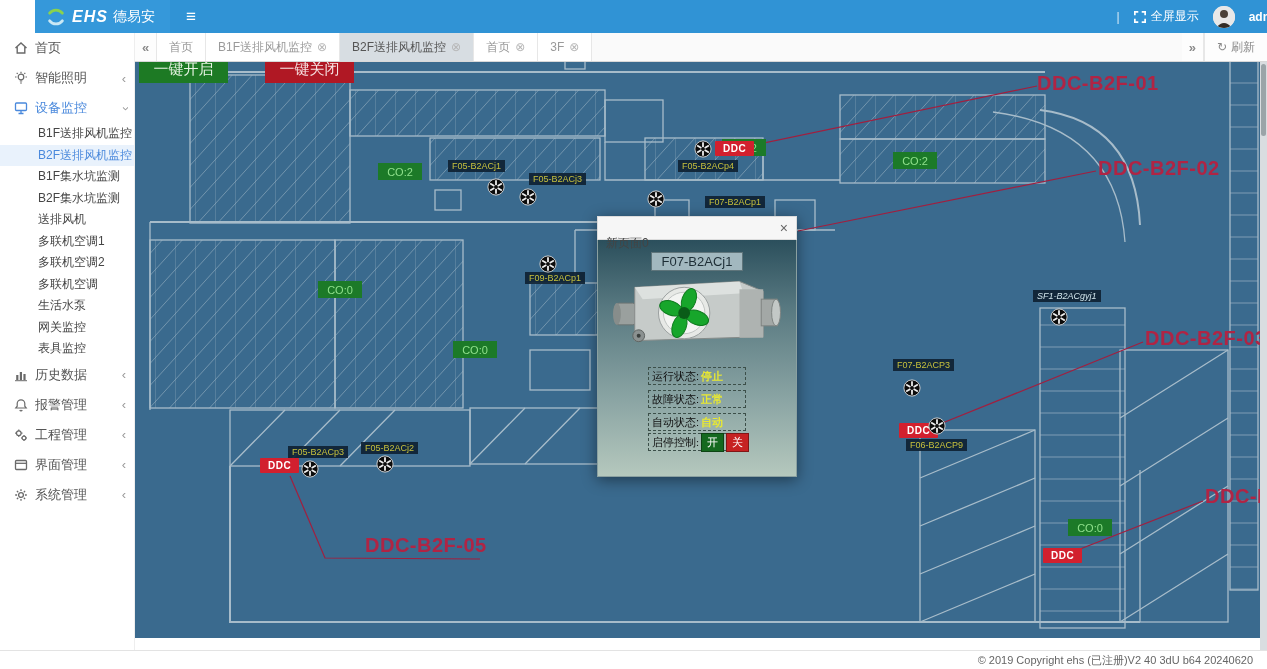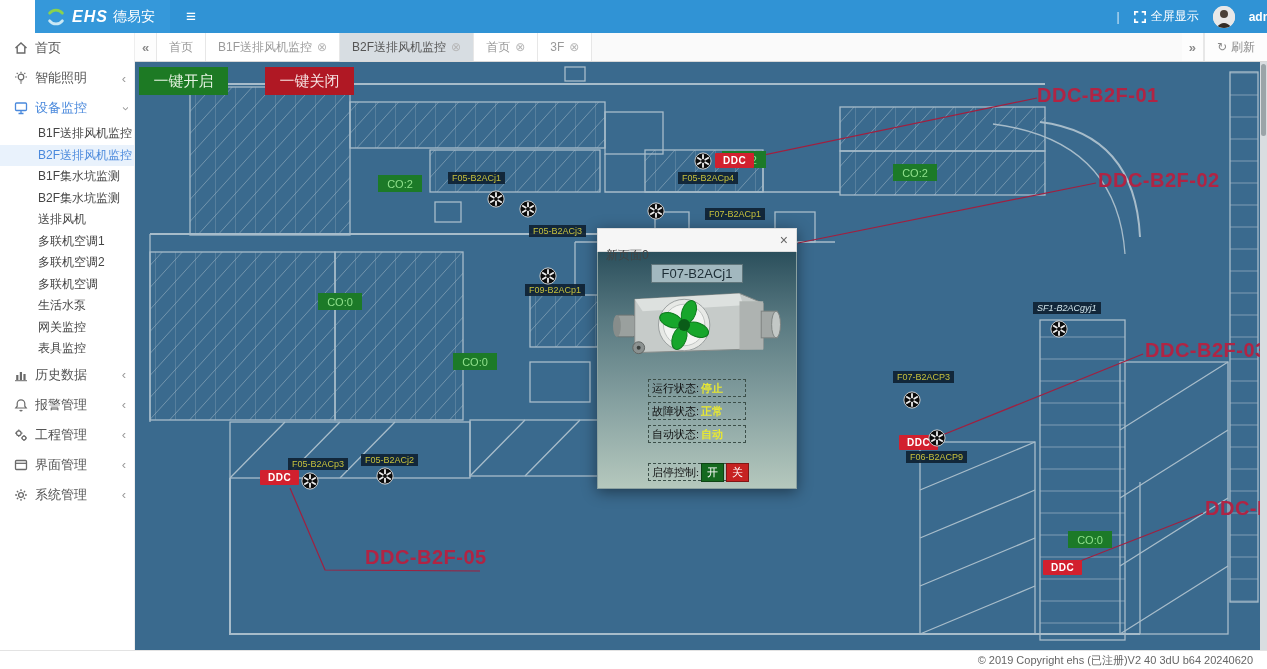--- a/index.html
+++ b/index.html
@@ -34,21 +34,21 @@
   .tabbar { position:absolute; left:135px; top:33px; width:1132px; height:29px; background:#fafafa; border-bottom:1px solid #d8d8d8; display:flex; align-items:stretch; z-index:25; }
   .tab-scroll { width:22px; display:flex; align-items:center; justify-content:center; color:#8a8a8a; font-size:13px; font-weight:bold; border-right:1px solid #e7e7e7; cursor:pointer; background:#fdfdfd; }
   .tabs { display:flex; }
   .tab { display:flex; align-items:center; gap:5px; padding:0 12px; font-size:12px; color:#9a9a9a; background:#fff; border-right:1px solid #e7e7e7; cursor:pointer; white-space:nowrap; }
   .tab.active { background:#d7dde2; color:#555; }
   .tab .tab-close { color:#b5b5b5; font-size:12px; }
   .tabbar-right { margin-left:auto; display:flex; }
   .refresh-btn { display:flex; align-items:center; gap:4px; padding:0 12px; font-size:12px; color:#8a8a8a; border-left:1px solid #e7e7e7; cursor:pointer; background:#fdfdfd; }
 
   
-  .canvas { position:absolute; left:135px; top:62px; width:1125px; height:588px; background:#3a6a8e; overflow:hidden; z-index:10; }
+  .canvas { position:absolute; left:135px; top:50px; width:1125px; height:588px; background:#3a6a8e; overflow:hidden; z-index:10; }
   .plan { position:absolute; left:0; top:0; }
   .leader-layer { position:absolute; left:0; top:0; pointer-events:none; }
 
   .bulk-btn { position:absolute; height:28px; width:89px; border:none; color:#e6f3e2; font-size:15px; cursor:pointer; font-family:inherit; z-index:5; }
   .bulk-open { left:4px; top:5px; background:#1d7a24; }
   .bulk-close { left:130px; top:5px; background:#b01824; color:#f6e2e2; }
 
   .co-badge { position:absolute; min-width:44px; height:17px; background:#1c7a28; color:#90e18c; font-size:11px; display:flex; align-items:center; justify-content:center; padding:0 6px; z-index:4;margin-top:32px; }
   .ddc-badge { position:absolute; background:#d2202e; color:#fff; font-size:10px; font-weight:bold; padding:2px 8px; border-radius:1px; z-index:4; letter-spacing:.5px; }
   .chip { position:absolute; background:rgba(15,34,51,.92); color:#c6c03d; font-size:9px; padding:1px 4px; white-space:nowrap; z-index:4; }
@@ -337,41 +337,41 @@
           </div>
           <div class="status-row">
             <span>故障状态:</span>
             <span class="status-value">正常</span>
           </div>
           <div class="status-row">
             <span>自动状态:</span>
             <span class="status-value">自动</span>
           </div>
         </div>
-      <div class="dialog-rows" style="margin-top:20px;font-family:Liberation Serif, serif;">
+      <div class="dialog-rows" style="margin-top:2px;font-family:Liberation Serif, serif;">
         <div class="status-row">
           <span>启停控制:</span>
           <span class="ctl-btn ctl-on">开</span>
           <span class="ctl-btn ctl-off">关</span>
         </div>
       </div>
     </div>
   </div>
 <div class="co-badge" style="left: 243px; top: 81px;">CO:2</div>
     <div class="co-badge" style="left: 587px; top: 57px;">CO:2</div>
     <div class="co-badge" style="left: 758px; top: 70px;">CO:2</div>
     <div class="co-badge" style="left: 183px; top: 199px;">CO:0</div>
     <div class="co-badge" style="left: 318px; top: 259px;">CO:0</div>
     <div class="co-badge" style="left: 933px; top: 437px;">CO:0</div>
     <div class="ddc-badge" style="left: 580px; top: 91px;">DDC</div>
     <div class="ddc-badge" style="left: 764px; top: 373px;">DDC</div>
     <div class="ddc-badge" style="left: 125px; top: 408px;">DDC</div>
     <div class="ddc-badge" style="left: 908px; top: 498px;">DDC</div>
     <div class="chip" style="left: 313px; top: 110px;">F05-B2ACj1</div>
-    <div class="chip" style="left: 394px; top: 123px; margin-top: 40px;">F05-B2ACj3</div>
+    <div class="chip" style="left: 394px; top: 123px;">F05-B2ACj3</div>
     <div class="chip" style="left: 543px; top: 110px;">F05-B2ACp4</div>
     <div class="chip" style="left: 570px; top: 146px;">F07-B2ACp1</div>
     <div class="chip" style="left: 390px; top: 222px;">F09-B2ACp1</div>
     <div class="chip light" style="left: 898px; top: 240px; font-style: italic;">SF1-B2ACgyj1</div>
     <div class="chip" style="left: 758px; top: 309px;">F07-B2ACP3</div>
     <div class="chip" style="left: 771px; top: 389px;">F06-B2ACP9</div>
     <div class="chip" style="left: 153px; top: 396px;">F05-B2ACp3</div>
     <div class="chip" style="left: 226px; top: 392px;">F05-B2ACj2</div>
     <div class="fan" style="left: 352px; top: 128px;"><svg viewBox="0 0 20 20" width="18" height="18">
         <circle cx="10" cy="10" r="9" fill="#0c0c0c" stroke="#d8d8d8" stroke-width="1"></circle>

